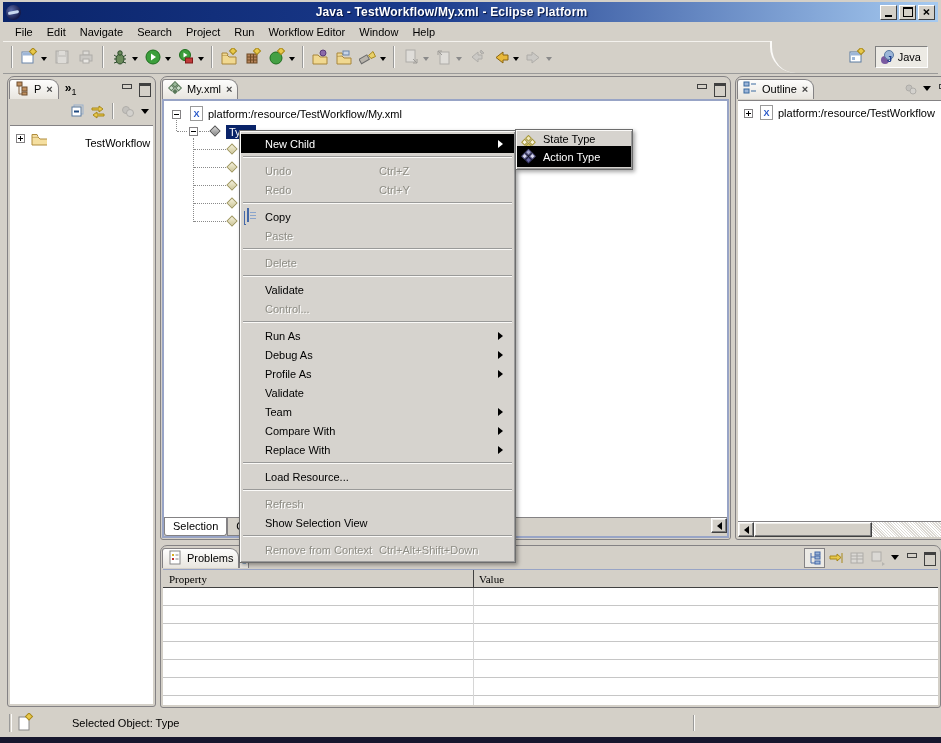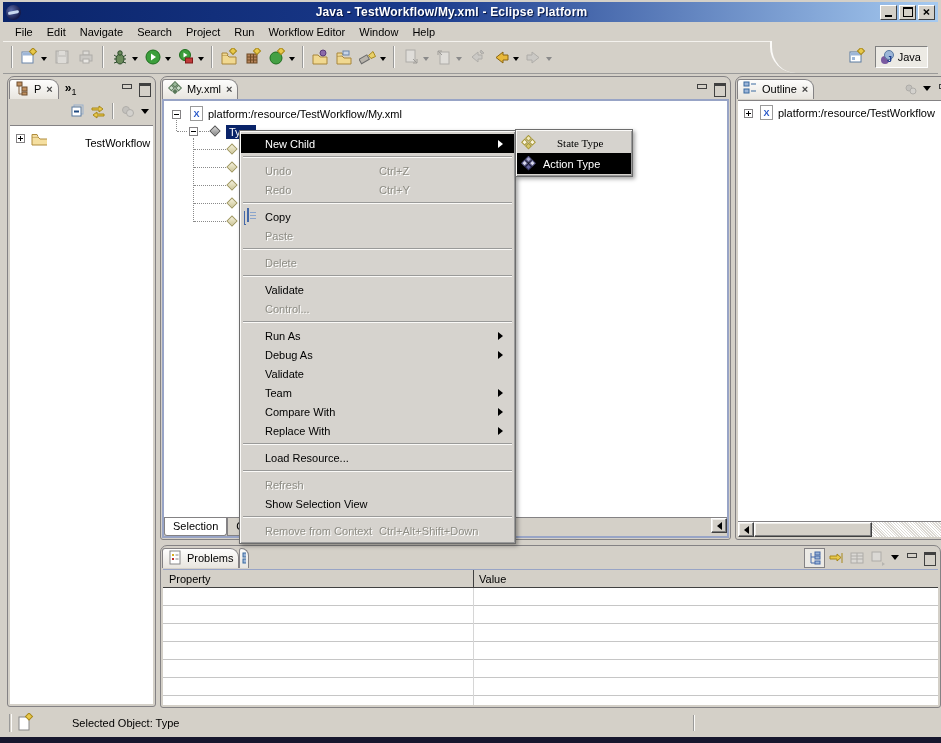--- a/index.html
+++ b/index.html
@@ -79,21 +79,21 @@
   .arr-r { width:0; height:0; border:4px solid transparent; border-left:5px solid #000; margin-right:-3px;}
   .track { background-image:repeating-linear-gradient(45deg,#fff 0 1px,#dcd9d3 1px 2px);}
   .thumb { background:#d4d0c8; border:1px solid; border-color:#fff #404040 #404040 #fff; box-shadow:inset -1px -1px 0 #808080,inset 1px 1px 0 #f0eeea;}
 
   
   .escroll { position:absolute; left:0; right:0; bottom:0; height:19px; background:#d4d0c8; border-top:1px solid #848284; display:flex; align-items:stretch;}
   .btab { padding:2px 8px 0; border:1px solid #848284; border-top:none; background:#d4d0c8; white-space:nowrap; overflow:hidden;}
   .btab.on { background:#fff; border-radius:0 0 3px 3px;}
 
   
-  .phead { height:18px; background:#d4d0c8; border-bottom:1px solid #404040; position:relative; display:flex; align-items:center;}
+  .phead { height:18px; background:#d4d0c8; border-bottom:1px solid #404040; position:relative; display:flex; align-items:center;font-family:Liberation Serif, serif;}
   .phead .h1 { padding-left:6px; width:310px; }
   .phead .hdiv { position:absolute; left:310px; top:0; bottom:0; width:1px; background:#404040;}
   .prow { height:18px; border-bottom:1px solid #c6c6c6; }
   .pvline { position:absolute; left:310px; top:18px; bottom:0; width:1px; background:#d6d6d6;}
 
   
   .menu { position:absolute; background:#d6d3ce; border:1px solid #6d6d6d;
     box-shadow:inset 1px 1px 0 #fbfaf8, inset -1px -1px 0 #9a9a9a, 2px 2px 4px rgba(0,0,0,.35); padding:3px 1px; z-index:50;}
   .mi { position:relative; height:19px; display:flex; align-items:center; padding-left:24px; padding-right:18px; white-space:nowrap;}
   .mi .mic { position:absolute; left:4px; top:2px; width:16px; height:16px;}
@@ -528,20 +528,24 @@
     <div class="msep"></div>
     <div class="mi">
       <span class="mil">Run As</span>
       <span class="mia"></span>
     </div>
     <div class="mi">
       <span class="mil">Debug As</span>
       <span class="mia"></span>
     </div>
     <div class="mi">
+      <span class="mil">Profile As</span>
+      <span class="mia"></span>
+    </div>
+    <div class="mi">
       <span class="mil">Validate</span>
     </div>
     <div class="mi">
       <span class="mil">Team</span>
       <span class="mia"></span>
     </div>
     <div class="mi">
       <span class="mil">Compare With</span>
       <span class="mia"></span>
     </div>
@@ -561,21 +565,21 @@
       <span class="mil">Show Selection View</span>
     </div>
     <div class="msep"></div>
     <div class="mi dis">
       <span class="mil">Remove from Context</span>
       <span class="mis">Ctrl+Alt+Shift+Down</span>
     </div>
   </div>
 
   <div class="menu" style="left:512px; top:129px; width:118px; padding:2px 1px;">
-    <div class="mi" style="height:21px; padding-left:40px;font-family:Liberation Serif, serif;">
+    <div class="mi" style="height:14px; padding-left:26px;">
       <span class="mic" style="top:3px;">
         <svg width="15" height="15">
             <g transform="rotate(45 7.5 7.5)">
               <rect x="2.5" y="2.5" width="4" height="4" fill="#f0e8b8" stroke="#a89838"></rect>
               <rect x="8" y="2.5" width="4" height="4" fill="#faf6e0" stroke="#a89838"></rect>
               <rect x="2.5" y="8" width="4" height="4" fill="#faf6e0" stroke="#a89838"></rect>
               <rect x="8" y="8" width="4" height="4" fill="#d8c868" stroke="#a89838"></rect>
             </g>
           </svg>
       </span>

